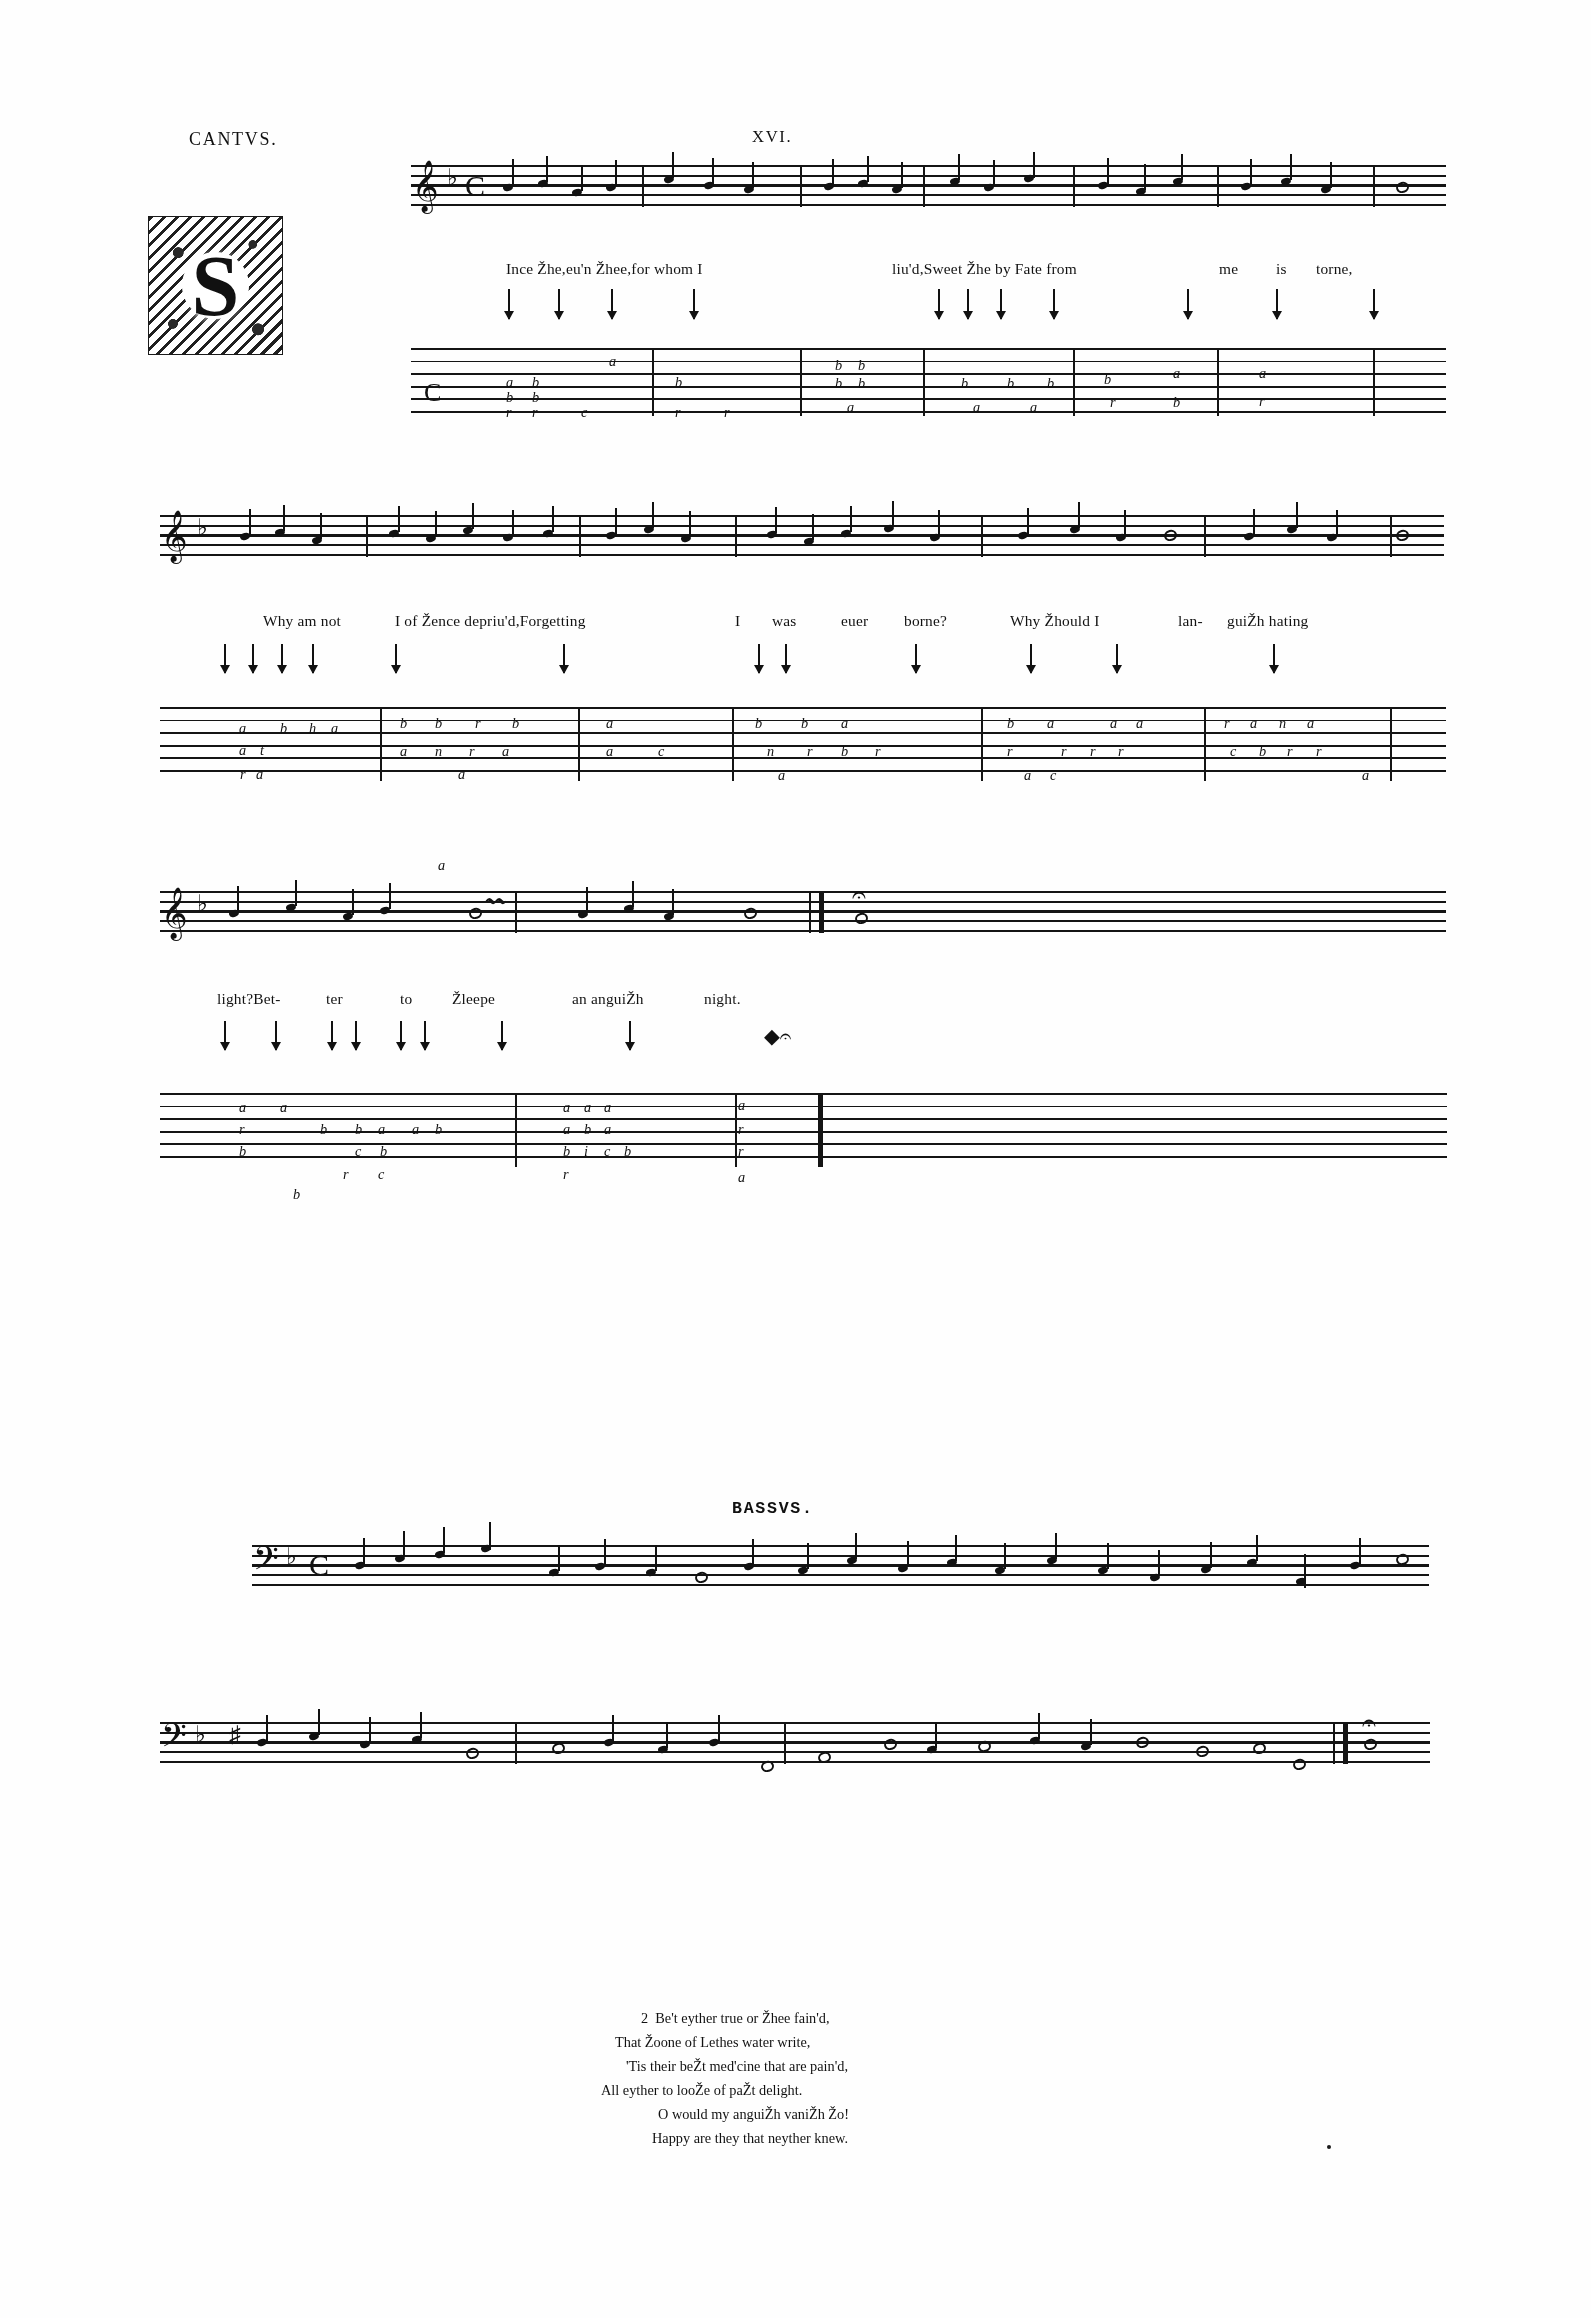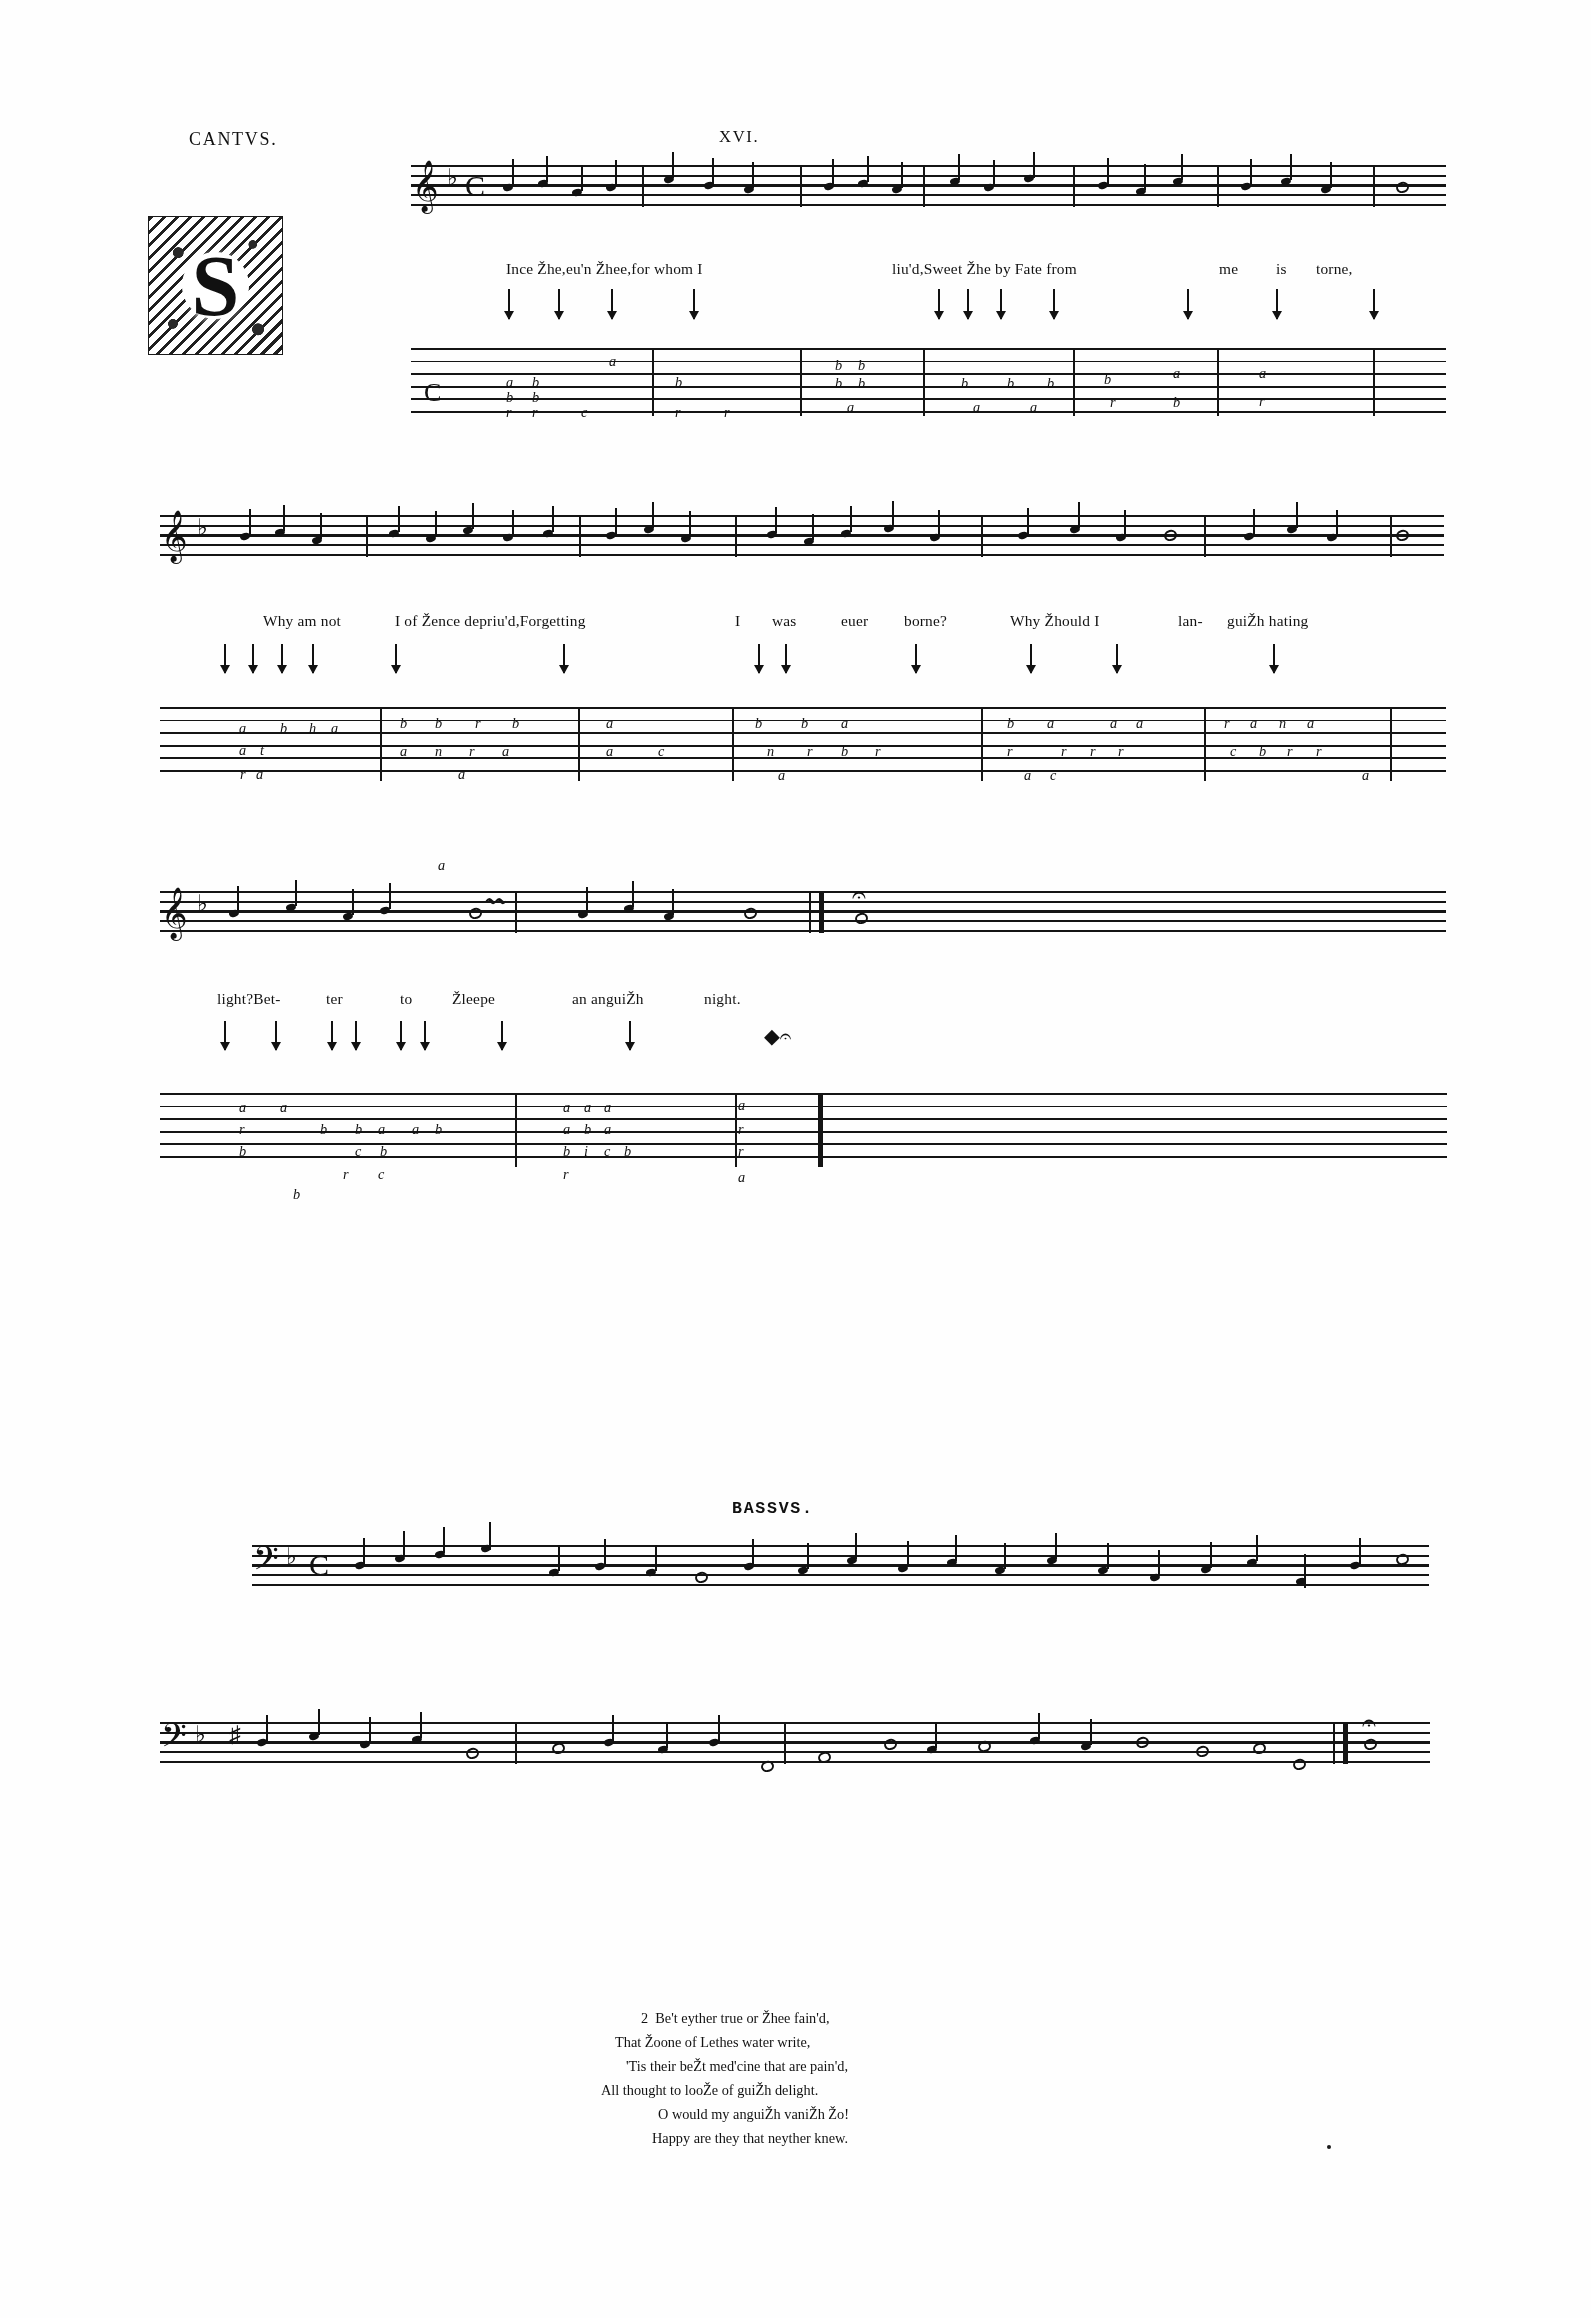--- a/index.html
+++ b/index.html
@@ -163,21 +163,21 @@
     background: #1a1a1a;
     border-radius: 50%;
   }
 </style>
 </head>
 <body>
 
 <div class="page">
 
   <div class="heading" id="cantus-label" style="left:189px; top:129px;">CANTVS.</div>
-  <div class="heading" id="page-number" style="left:719px; top:127px;">XVI.</div>
+  <div class="heading" id="page-number" style="left:752px; top:127px;">XVI.</div>
   <div class="heading" id="bassus-label" style="left:732px; top:1499px;font-family:Liberation Mono, monospace;">BASSVS.</div>
 
   <div class="initial-box" style="left:148px; top:216px; width:133px; height:137px;">
     <div class="initial-letter">S</div>
   </div>
 
   <div class="staff" style="left:411px; top:165px; width:1035px; height:42px;"></div>
 
   <div class="abs" style="left:412px; top:160px; font-size:45px; font-family:'Liberation Serif',serif;">𝄞</div>
   <div class="abs" style="left:447px; top:164px; font-size:23px;">♭</div>
@@ -587,20 +587,20 @@
   <div class="note open" style="left:1253px; top:1743px;"></div>
   <div class="note open" style="left:1293px; top:1759px;"></div>
   <div class="abs" style="left:1362px; top:1709px; font-size:25px;">𝄐</div>
   <div class="note open" style="left:1364px; top:1739px;"></div>
 
   <div class="verse" style="left:641px; top:2008px;">
     <span>2</span>&nbsp;&nbsp;<span>Be't eyther true or Žhee fain'd,</span>
   </div>
   <div class="verse" style="left:615px; top:2032px;">That Žoone of Lethes water write,</div>
   <div class="verse" style="left:626px; top:2056px;">'Tis their beŽt med'cine that are pain'd,</div>
-  <div class="verse" style="left:601px; top:2080px;">All thought to looŽe of guiŽh delight.</div>
+  <div class="verse" style="left:601px; top:2080px;">All eyther to looŽe of paŽt delight.</div>
   <div class="verse" style="left:658px; top:2104px;">O would my anguiŽh vaniŽh Žo!</div>
   <div class="verse" style="left:652px; top:2128px;">Happy are they that neyther knew.</div>
 
   <div class="speck" style="left:1327px; top:2145px;"></div>
 
 </div>
 
 
 </body></html>

